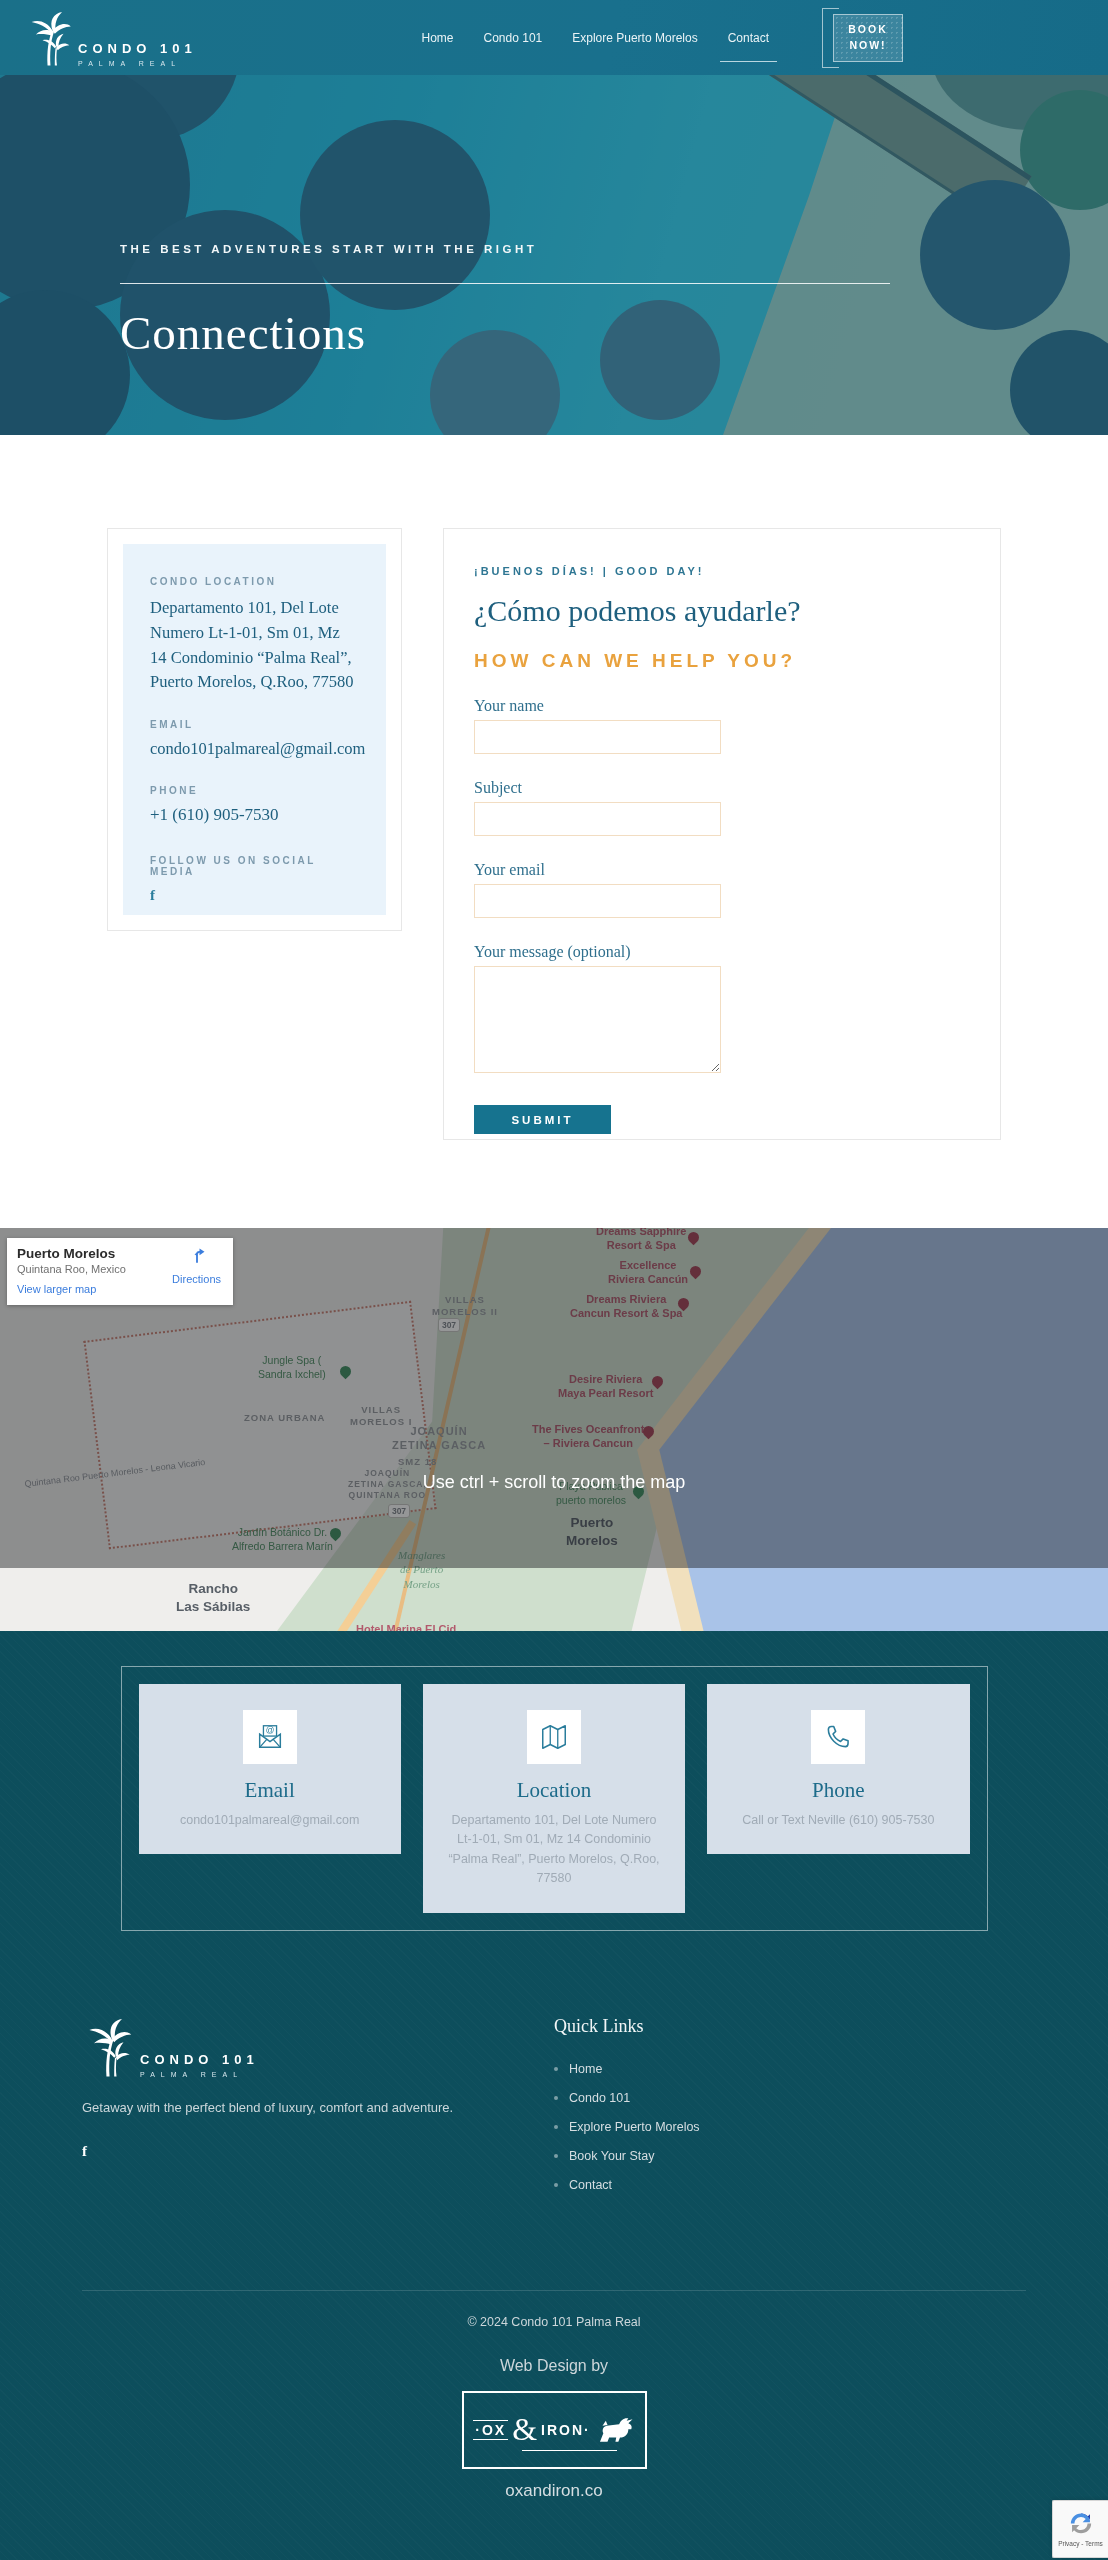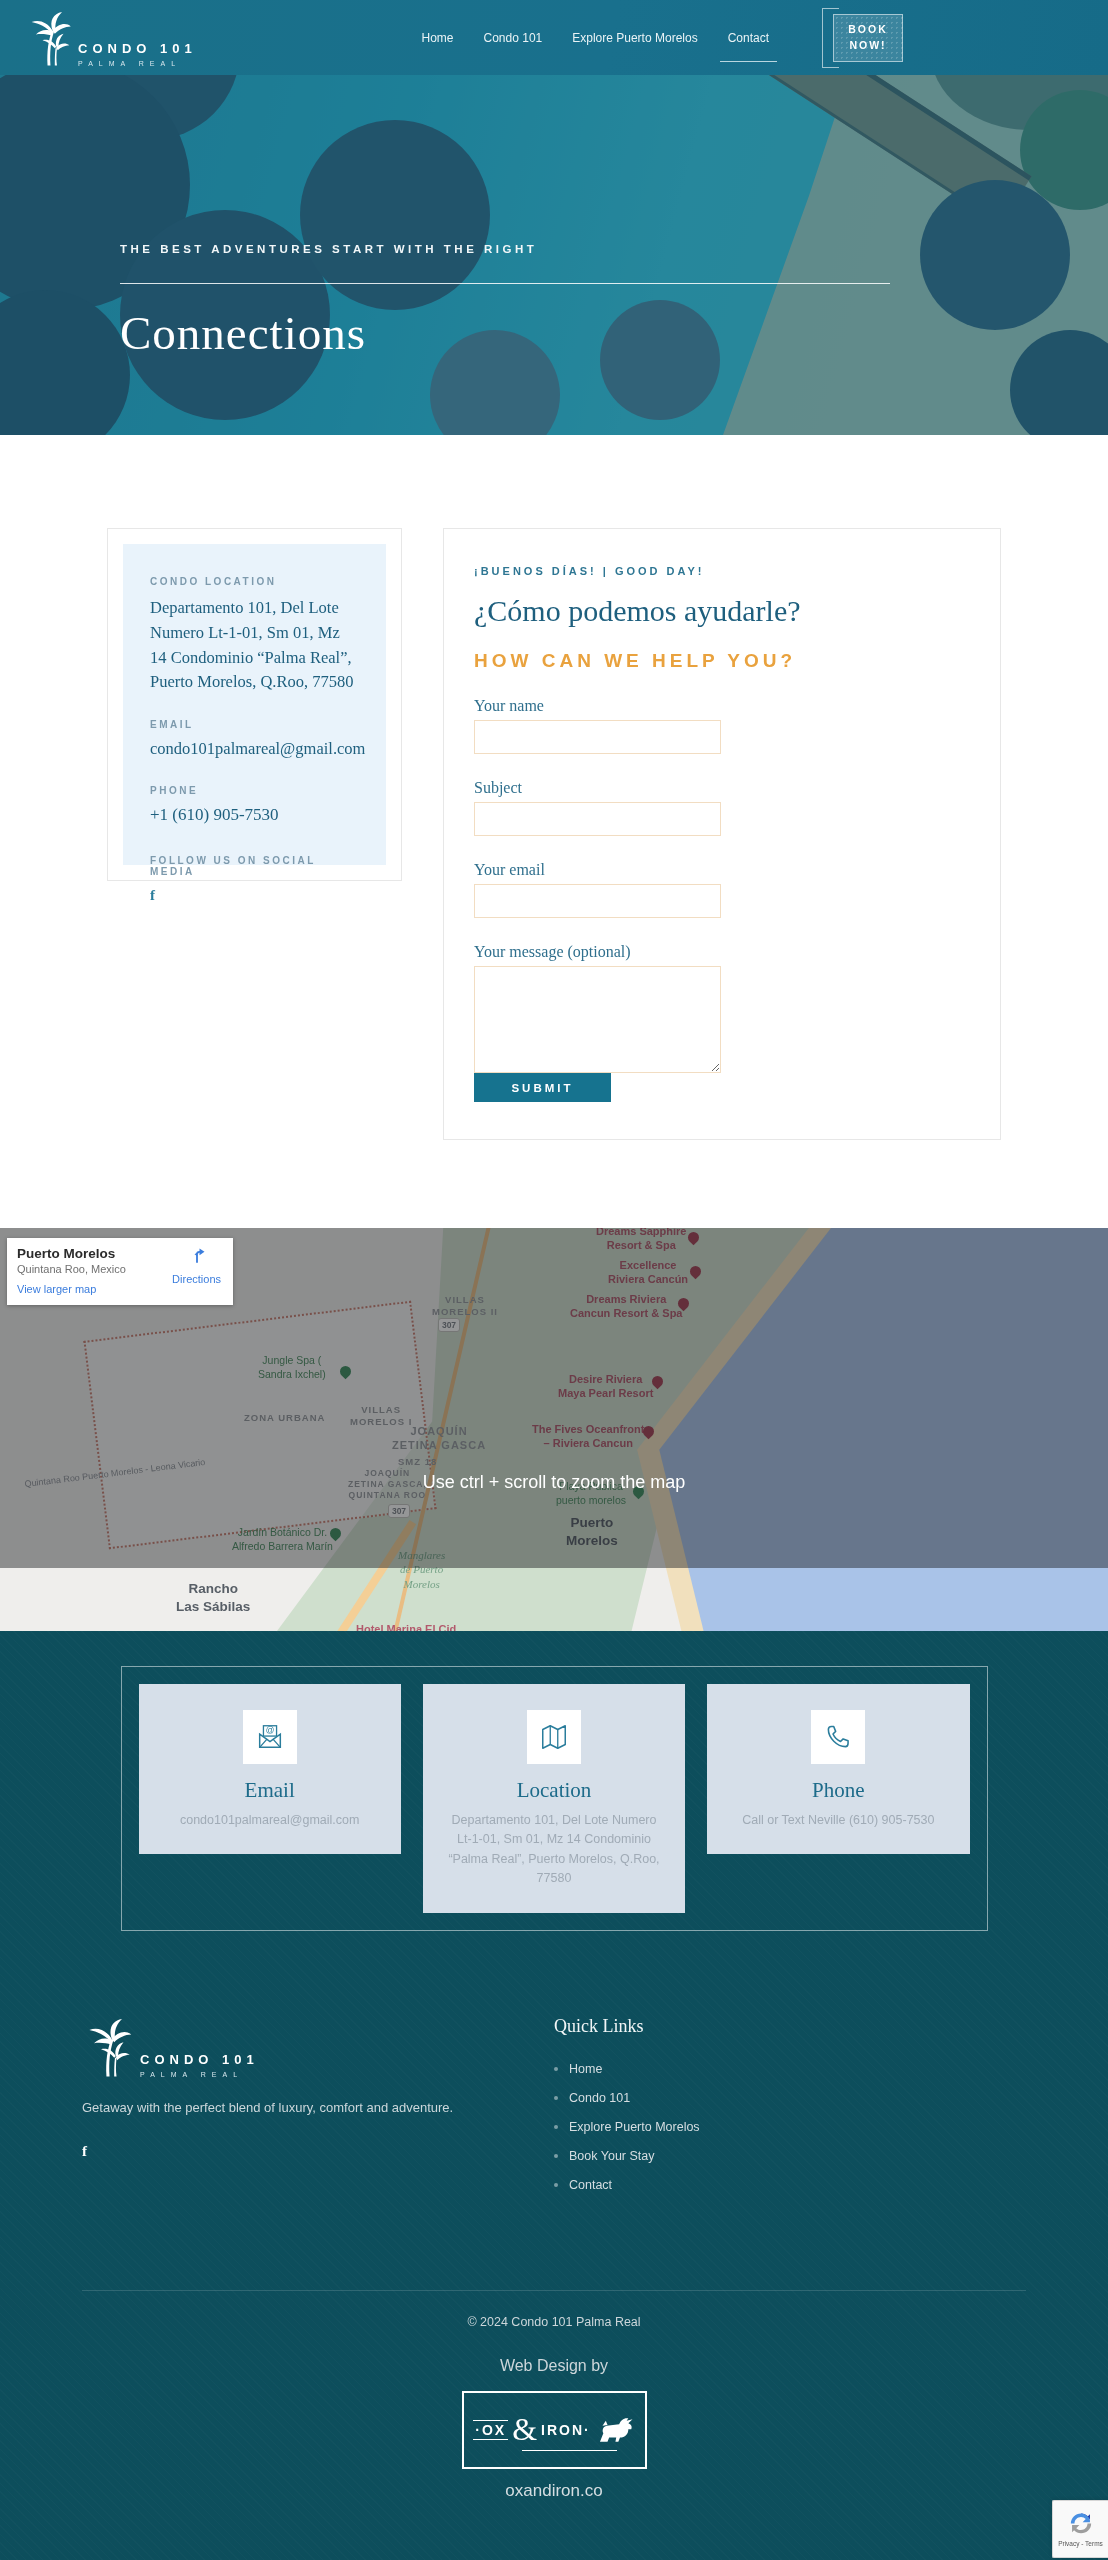--- a/index.html
+++ b/index.html
@@ -49,41 +49,41 @@
   .hero-overlay { position:absolute; inset:0; background:rgba(17,94,118,0.52); }
   .hero-content { position:absolute; left:120px; top:243px; z-index:5; }
   .hero-eyebrow { color:#f2f7f9; font-size:11.5px; letter-spacing:3.5px; font-weight:bold; }
   .hero-line { width:770px; height:1px; background:rgba(255,255,255,0.85); margin-top:28px; }
   .hero-title { color:#fff; font-family:"Liberation Serif", serif; font-weight:400;
     font-size:47px; margin-top:22px; letter-spacing:1px; }
 
   
   .contact-section { position:absolute; top:528px; left:107px; width:894px; display:flex; gap:41px; }
   .card { background:#fff; border:1px solid #e7e7e7; }
-  .info-card { width:295px; height:353px; padding:15px; }
+  .info-card { width:295px; height:403px; padding:15px; }
   .info-inner { background:#e9f3fb; height:100%; padding:32px 27px; }
   .micro-label { font-size:10px; letter-spacing:2.5px; color:#7d9aad; font-weight:bold; }
   .serif-val { font-family:"Liberation Serif", serif; color:#1e5f7e; }
   .addr { font-size:16.5px; line-height:1.5; margin:9px 0 24px; }
   .email-val { font-size:16.5px; margin:9px 0 26px; }
   .phone-val { font-size:17px; margin:9px 0 30px; }
   .fb-icon { color:#2a7d9c; font-size:15px; font-weight:bold; font-family:"Liberation Serif", serif;
     margin-top:10px; display:inline-block; cursor:pointer; }
   .form-card { flex:1; height:612px; padding:36px 30px; }
   .form-greeting { color:#2e7693; font-size:11px; letter-spacing:3px; font-weight:bold; }
   .form-title-es { font-family:"Liberation Serif", serif; color:#1e5f7e; font-size:30px;
     font-weight:400; margin-top:17px; }
   .form-title-en { color:#e9a23e; font-size:19px; font-weight:bold; letter-spacing:4px; margin-top:22px; }
   .form-field { margin-top:25px; }
   .field-label { font-family:"Liberation Serif", serif; color:#2f6f8d; font-size:16px; display:block; }
   .text-input { display:block; margin-top:5px; width:247px; height:34px; border:1px solid #f2ddc2;
     background:#fff; outline:none; font-size:14px; padding:0 8px; color:#333; }
   .text-area { display:block; margin-top:5px; width:247px; height:107px; border:1px solid #f2ddc2;
     background:#fff; outline:none; resize:both; font-size:14px; padding:6px 8px; color:#333; }
-  .submit-btn { background:#16738f; color:#fff; border:none; padding:0;
+  .submit-btn { margin-top:32px; background:#16738f; color:#fff; border:none; padding:0;
     width:137px; height:29px; font-size:11.5px; letter-spacing:3px; font-weight:bold; cursor:pointer; }
 
   
   .map-section { position:absolute; top:1228px; left:0; width:1108px; height:403px;
     overflow:hidden; background:#efeeec; }
   .map-veg { position:absolute; inset:0; background:#cfdfcd;
     clip-path:polygon(40% 0, 76% 0, 61% 55%, 57% 100%, 25% 100%, 39% 48%); }
   .map-sandline { position:absolute; inset:0; background:#f1e0bd;
     clip-path:polygon(73% 0, 76.5% 0, 60.5% 55%, 64.5% 100%, 61.5% 100%, 57.5% 55%); }
   .map-water { position:absolute; inset:0; background:#a9c3e8;

